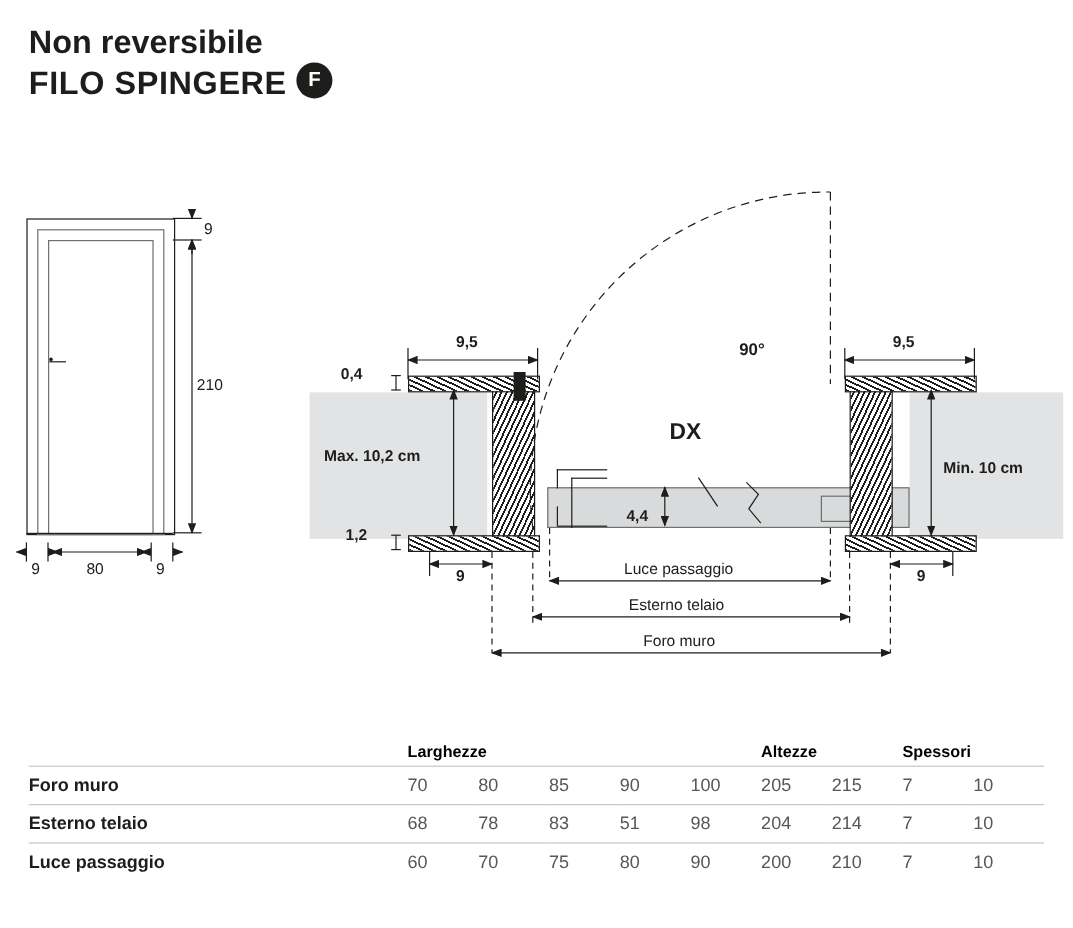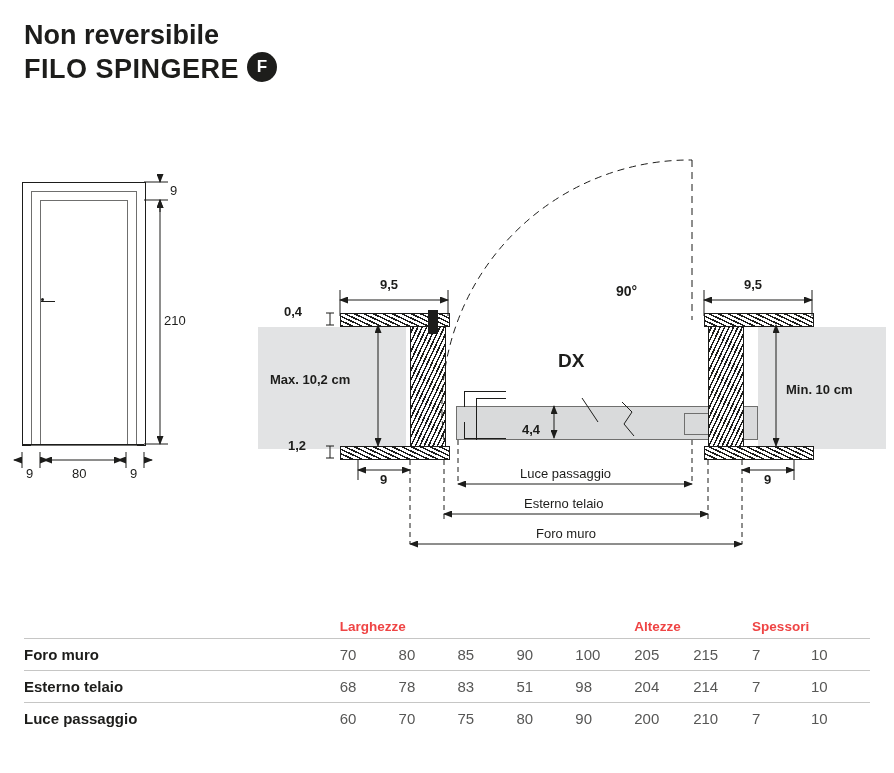--- a/index.html
+++ b/index.html
@@ -115,21 +115,21 @@
   }
   table.measures th, table.measures td {
     text-align: left;
     padding: 7px 0 7px 0;
     font-weight: normal;
     color: #575756;
   }
   table.measures thead th {
     font-size: 13.5px;
     font-weight: bold;
-    color: #ef4444;
+    color: #000000;
     padding-bottom: 4px;
     border: none;
   }
   table.measures tbody tr {
     border-top: 1px solid #c6c6c5;
   }
   table.measures tbody td.rowlabel {
     font-weight: bold;
     color: #1d1d1b;
     font-size: 15px;

